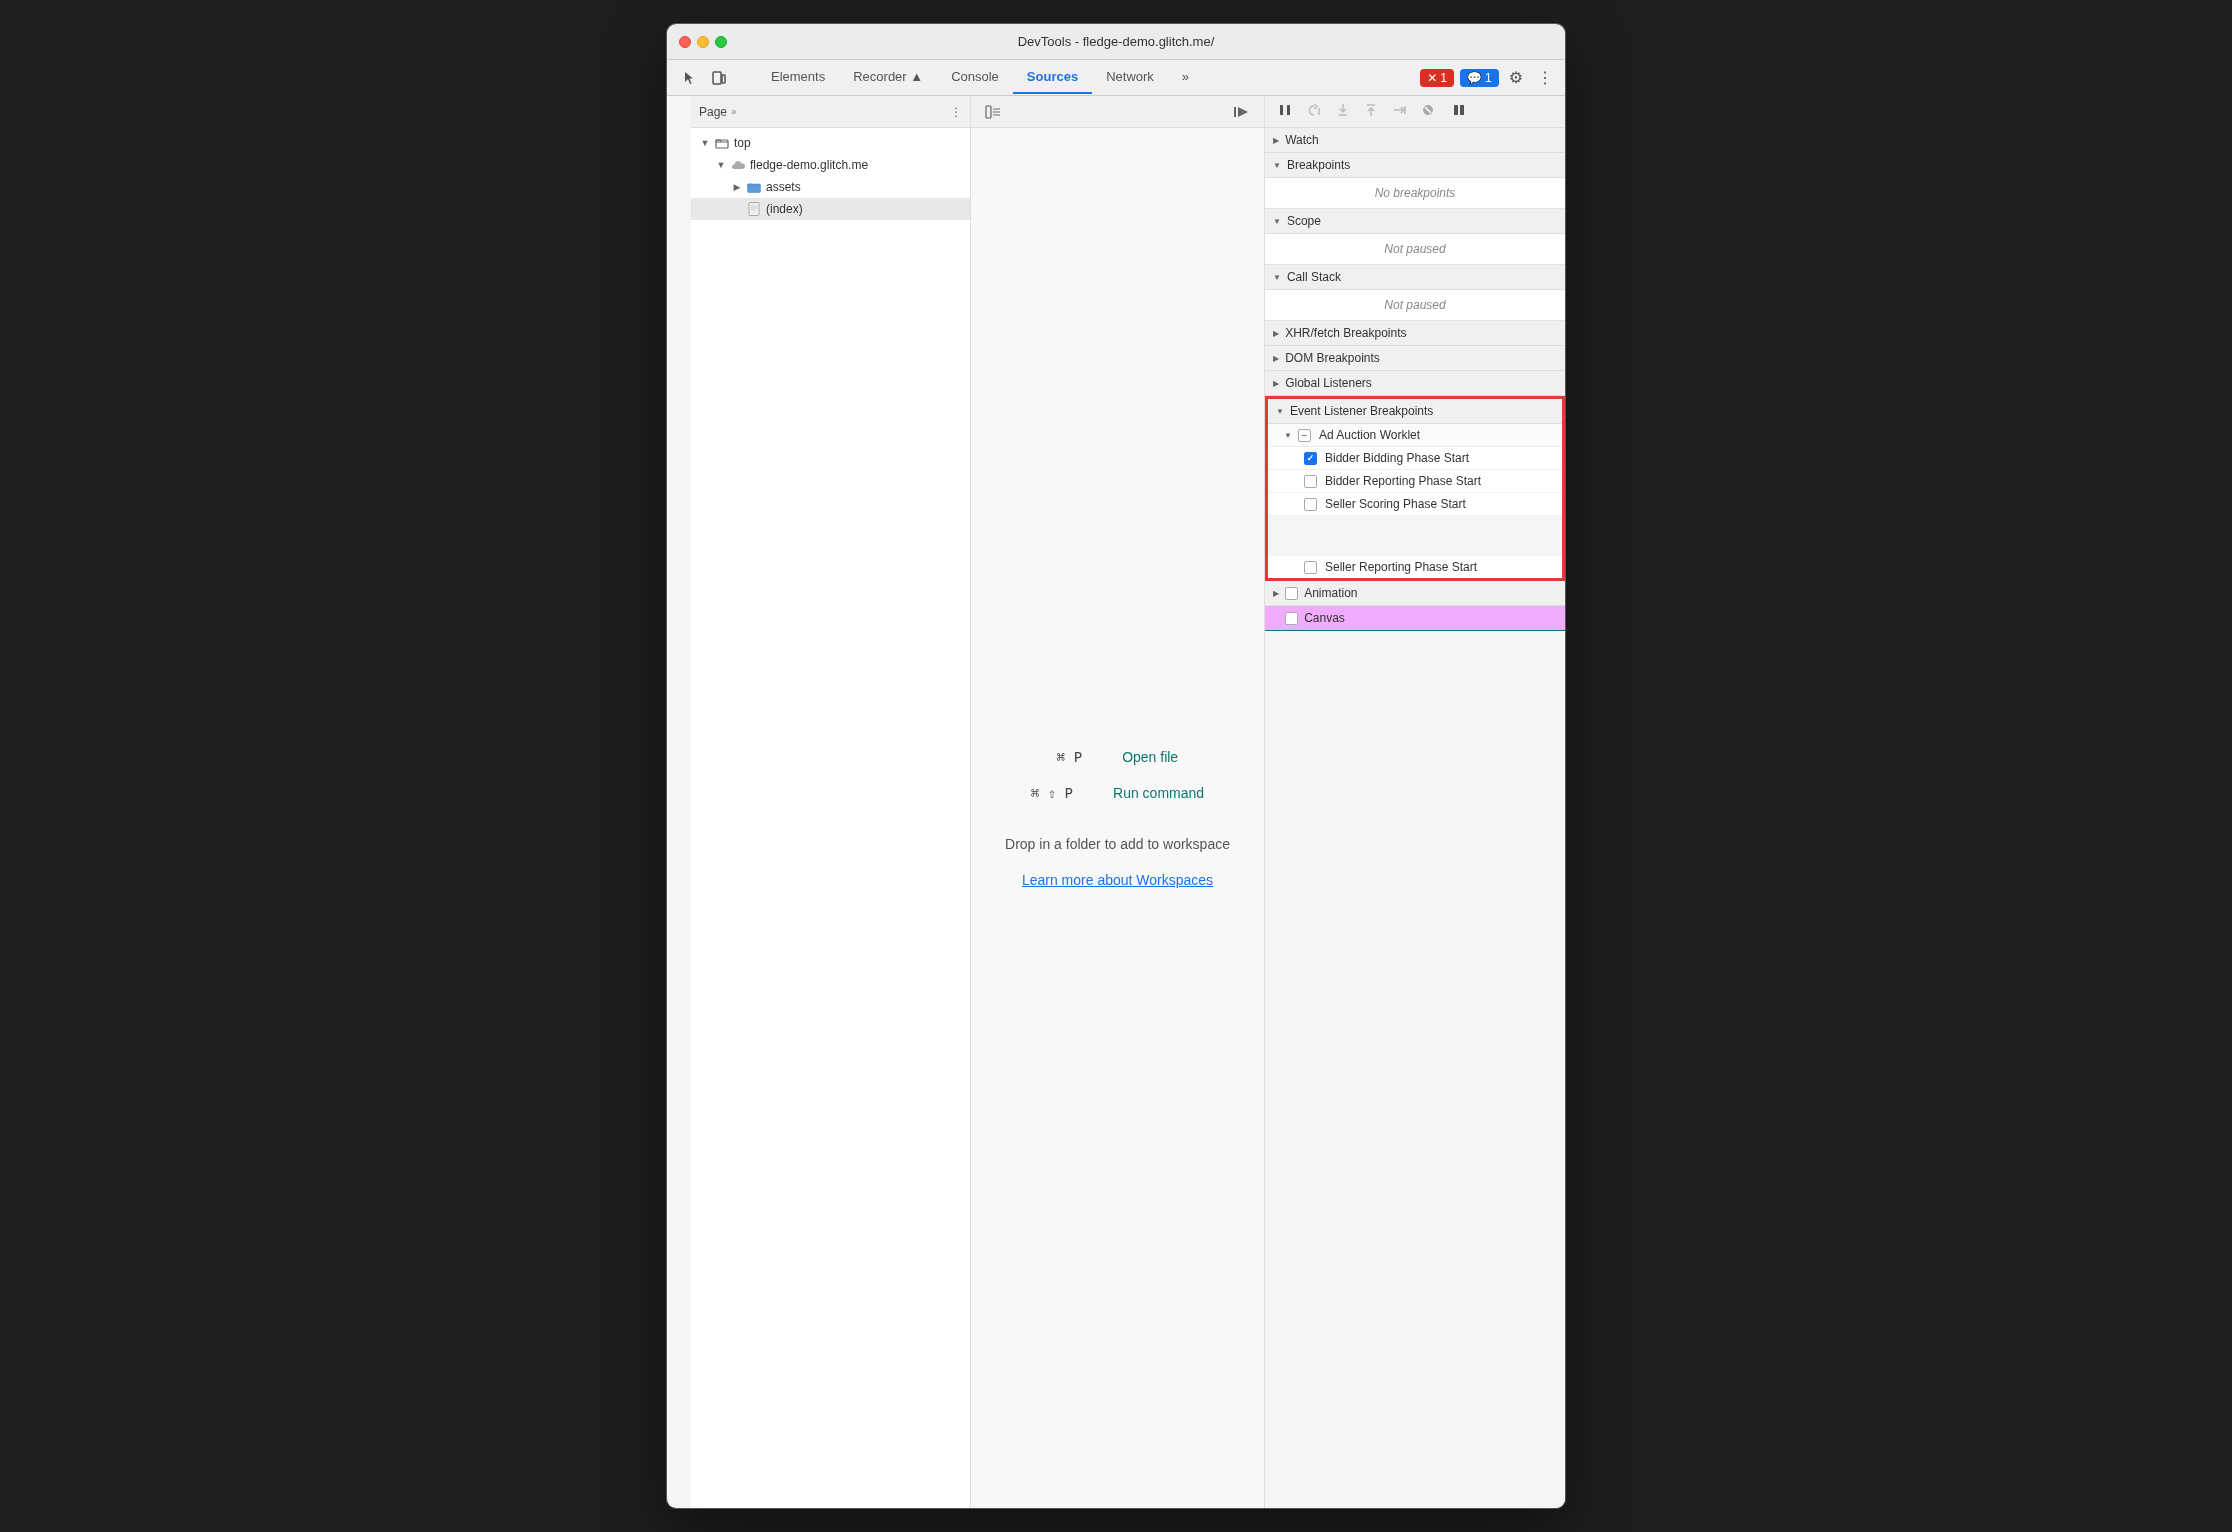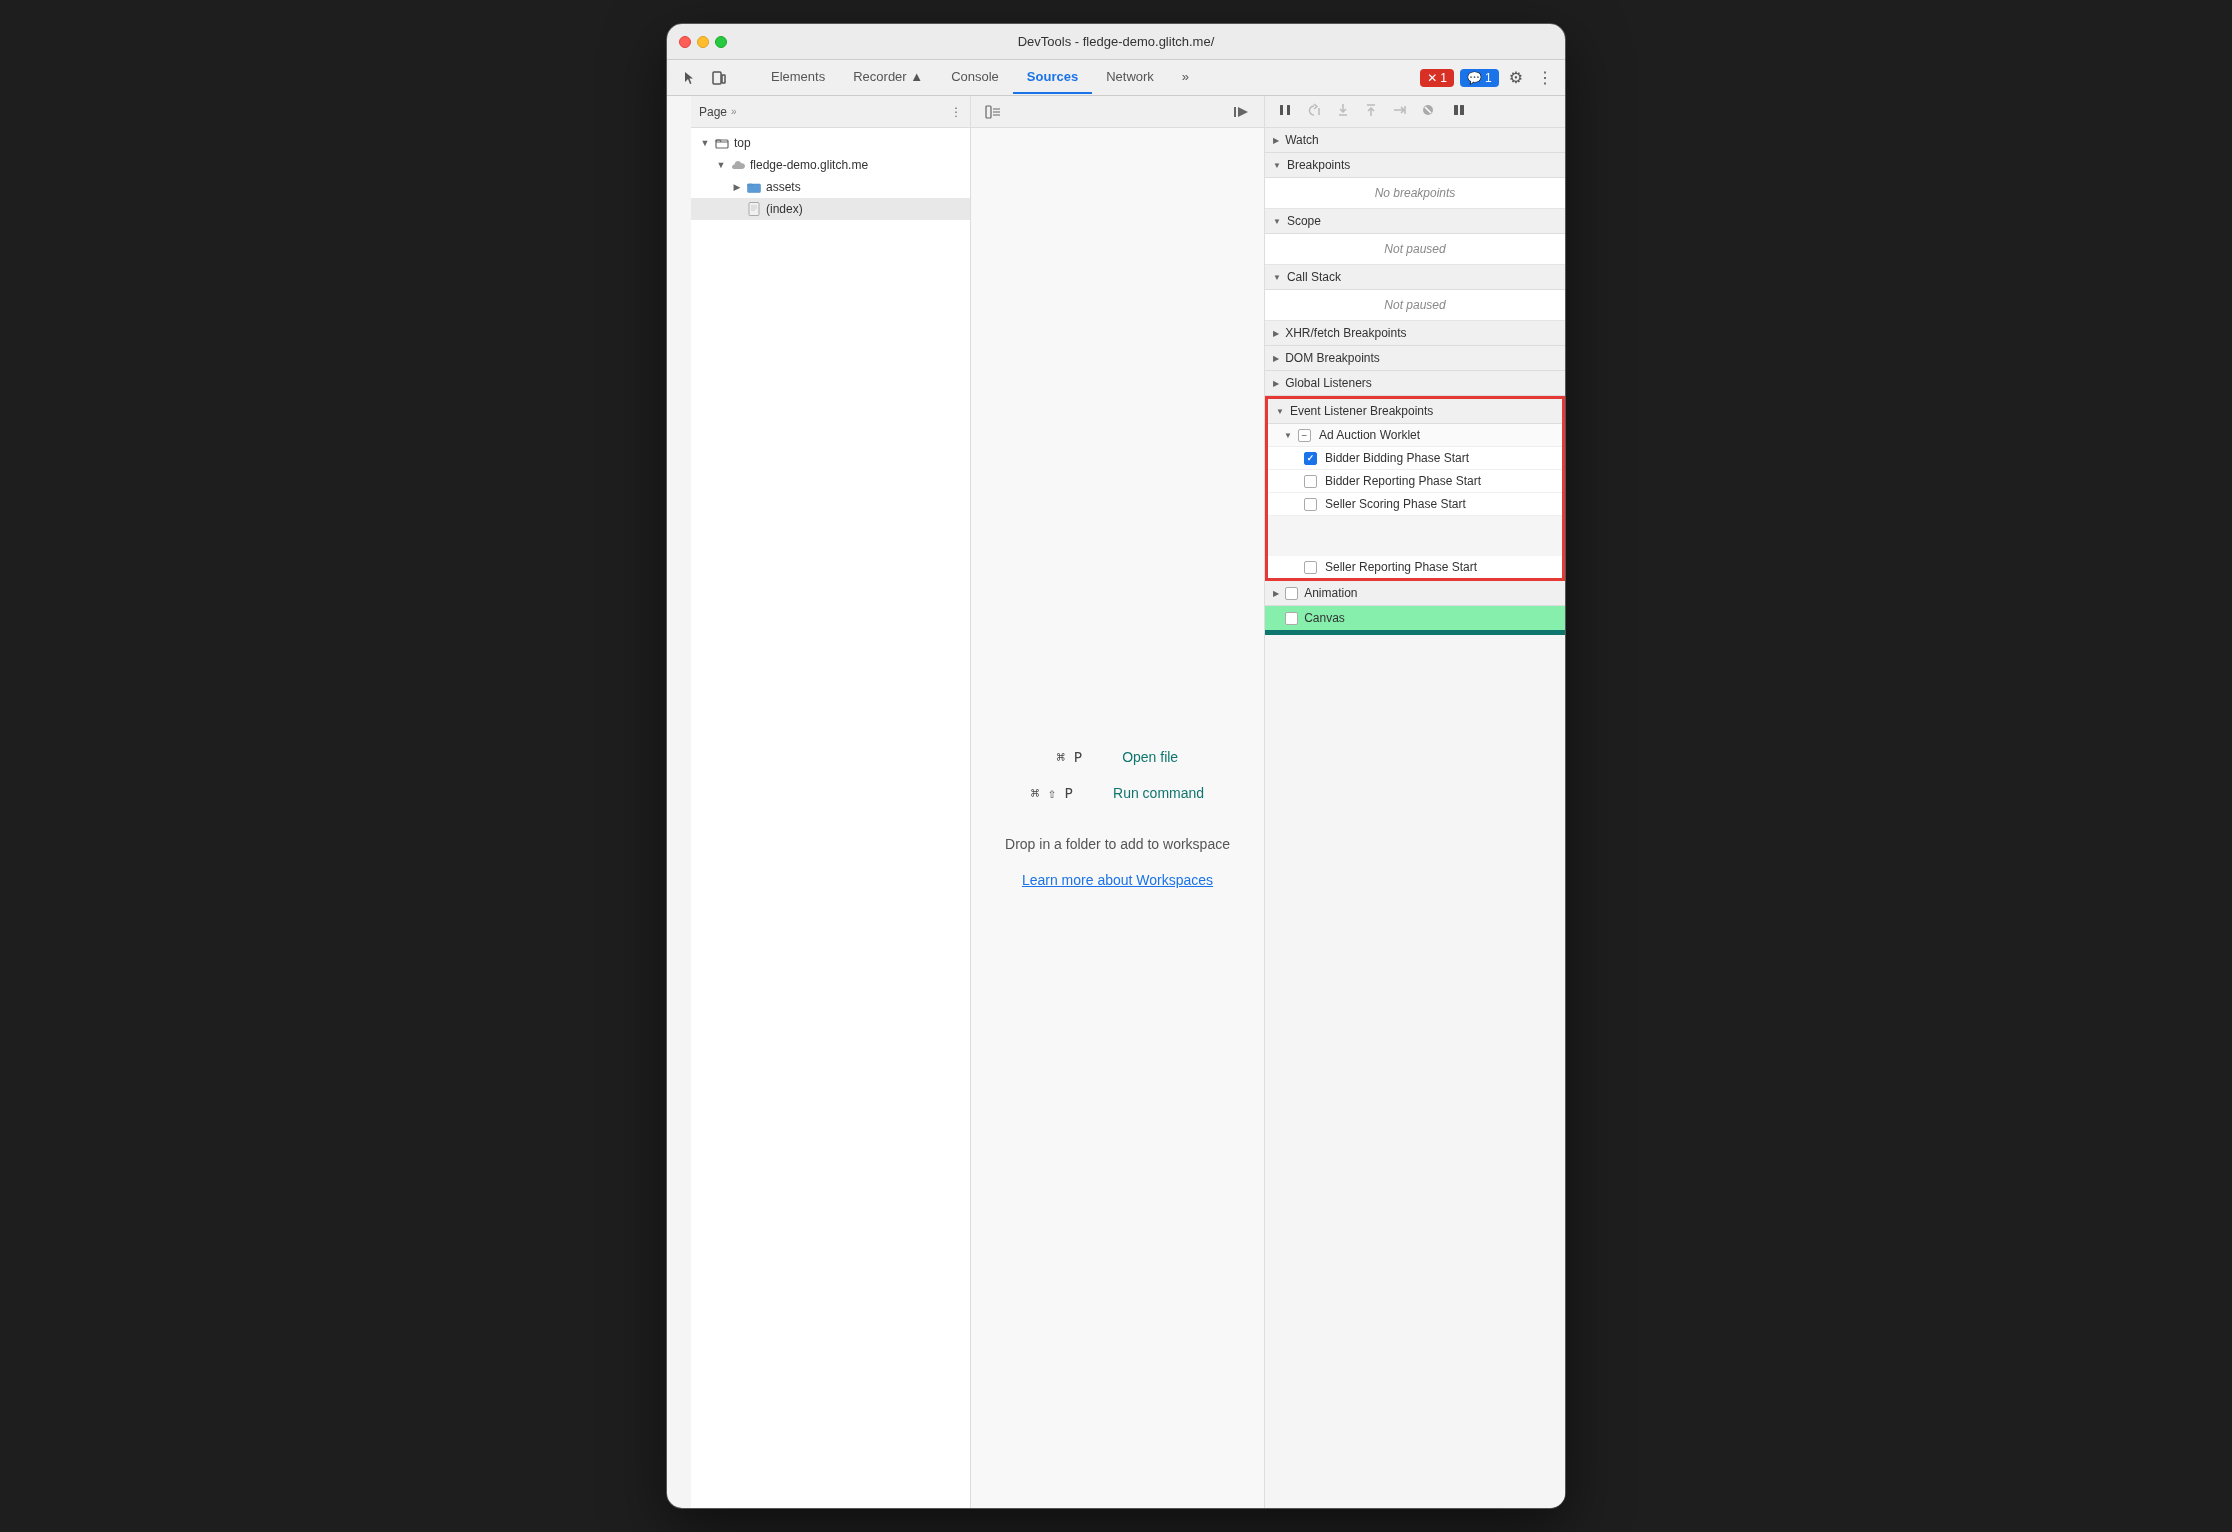--- a/index.html
+++ b/index.html
@@ -7,21 +7,21 @@
       font-family: -apple-system, BlinkMacSystemFont, 'Helvetica Neue', Arial, sans-serif;
       background: #1e1e1e;
       display: flex;
       justify-content: center;
       align-items: center;
       min-height: 100vh;
       padding: 20px;
     }
     .window {
       width: 900px;
-      border-radius: 16px;
+      border-radius: 10px;
       overflow: hidden;
       box-shadow: 0 20px 60px rgba(0,0,0,0.5);
       border: 1px solid #555;
     }
     .titlebar {
       background: #ececec;
       height: 36px;
       display: flex;
       align-items: center;
       padding: 0 12px;
@@ -402,22 +402,22 @@
       background: #f0f0f0;
       border-bottom: 1px solid #ddd;
     }
     .canvas-row {
       display: flex;
       align-items: flex-end;
       padding: 5px 8px;
       font-size: 12px;
       color: #333;
       cursor: pointer;
-      background: #86efac;
-      border-bottom: 5px solid #0f766e;
+      background: #f0abfc;
+      border-bottom: 1px solid #0f766e;
     }
   </style>
 </head>
 <body>
 
 <div class="window">
 
   <div class="titlebar">
     <div class="traffic-lights">
       <div class="traffic-light tl-close"></div>

